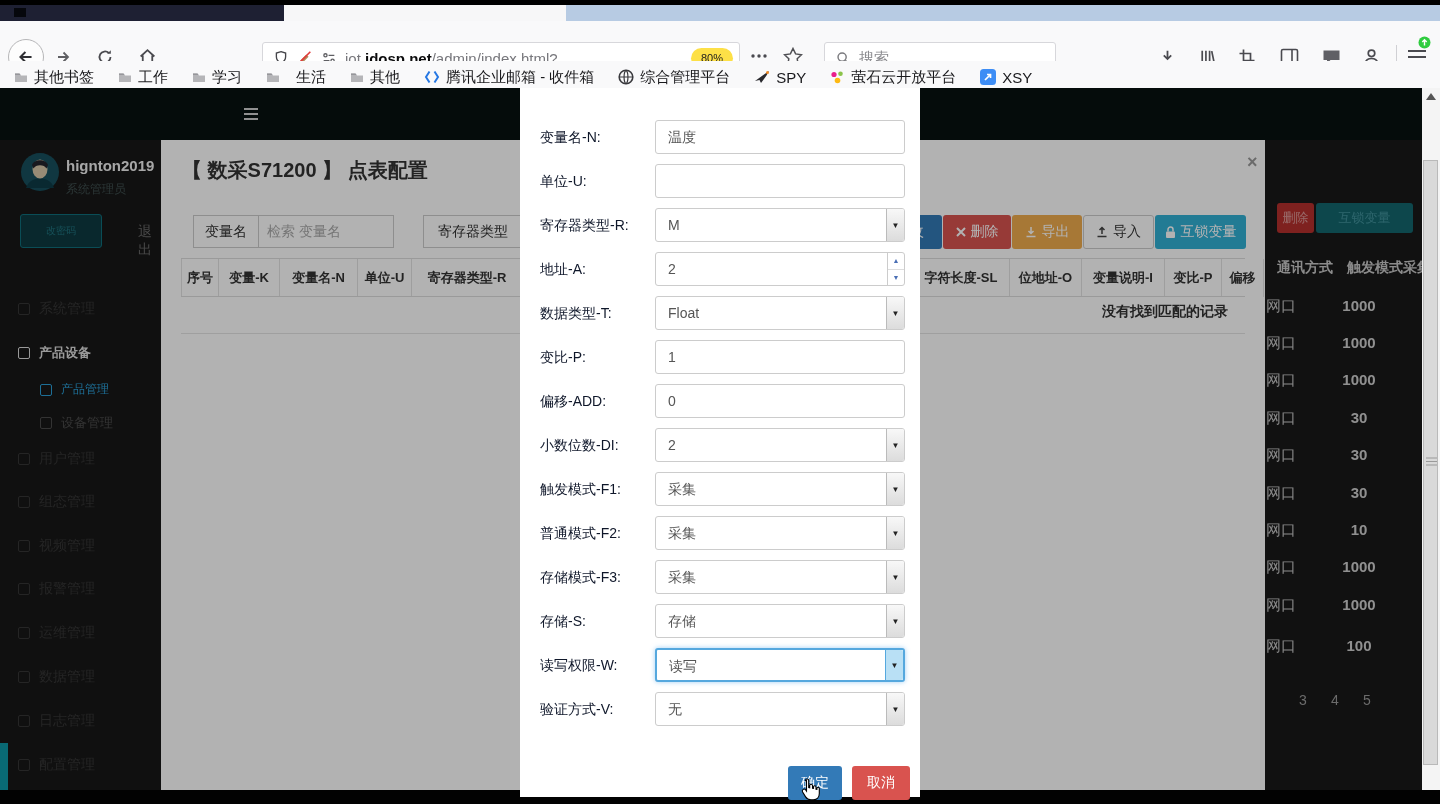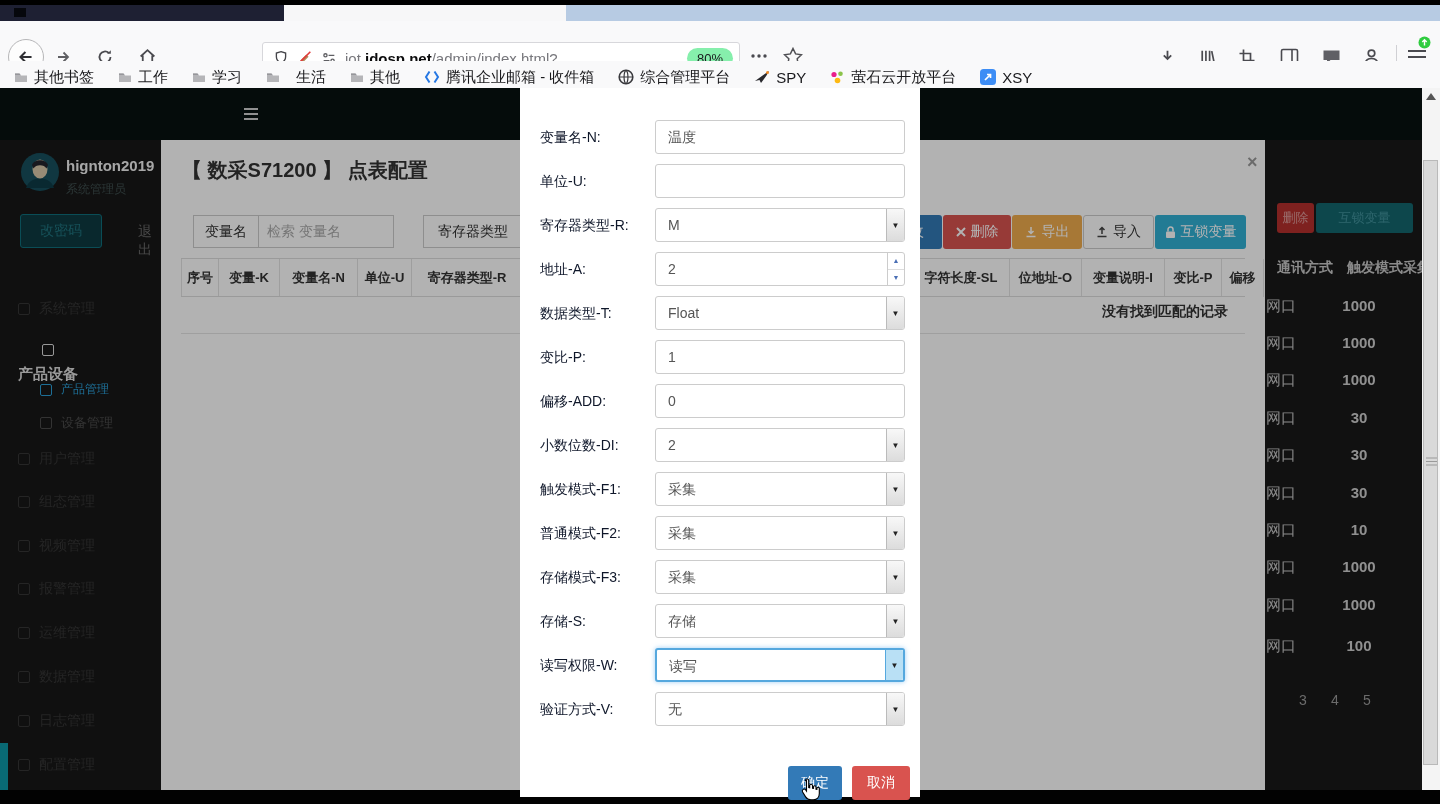--- a/index.html
+++ b/index.html
@@ -12,22 +12,22 @@
   #toolbar{ position:absolute; left:0; top:16px; width:1440px; height:40px; background:#f9f9fa; }
   #bookmarks{ position:absolute; left:0; top:56px; width:1440px; height:32px; background:#f9f9fa;
     display:flex; align-items:center; padding-left:14px; gap:24px; font-size:15px; color:#19191c; white-space:nowrap;}
   #backbtn { position:absolute; left:8px; top:18px; width:36px; height:36px; border-radius:50%;
     border:1px solid #b6b6b8; background:#fdfdfd; display:flex; align-items:center; justify-content:center; }
   .tbico { position:absolute; display:flex; align-items:center; justify-content:center; }
   #urlbar { position:absolute; left:262px; top:21px; width:478px; height:32px; background:#fff;
     border:1px solid #d7d7db; border-radius:3px; display:flex; align-items:center; padding:0 6px 0 10px; gap:8px; }
   #urltext { font-size:15px; color:#77777c; white-space:nowrap; }
   #urltext b { color:#0c0c0d; font-weight:600; }
-  #zoompill { margin-left:auto; background:#86efac; border-radius:11px; height:21px; line-height:21px;
-    padding:0 10px; font-size:13px; color:#19191c; }
+  #zoompill { margin-left:auto; background:#fde047; border-radius:11px; height:21px; line-height:21px;
+    padding:0 10px; font-size:11px; color:#19191c; }
   #searchbox { position:absolute; left:824px; top:21px; width:232px; height:32px; background:#fff;
     border:1px solid #d7d7db; border-radius:3px; display:flex; align-items:center; padding-left:10px; gap:8px; }
   #searchbox span { font-size:15px; color:#8a8a8e; }
   
   #page { position:absolute; left:0; top:88px; width:1440px; height:716px; background:#191919; overflow:hidden; }
   #pageheader { position:absolute; left:0; top:0; width:1440px; height:52px; background:#081211; z-index:1; }
   #sidebar { position:absolute; left:0; top:52px; width:161px; height:664px; background:#181818; z-index:1; overflow:hidden;}
   #panel { position:absolute; left:161px; top:52px; width:1104px; height:650px; background:#fff; z-index:2; }
   #rightstrip { position:absolute; left:1265px; top:52px; width:175px; height:664px; z-index:1; overflow:hidden; }
   #overlay { position:absolute; left:0; top:0; width:1440px; height:716px; background:rgba(0,0,0,.30); z-index:5; }
@@ -125,20 +125,27 @@
           <circle cx="9" cy="3" r="1.7" fill="#4a4a4f"></circle>
           <circle cx="15" cy="3" r="1.7" fill="#4a4a4f"></circle>
         </svg>
     </div>
     <div class="tbico" style="left:783px;top:26px">
       <svg width="20" height="20" viewBox="0 0 20 20">
           <path d="M10 1.5l2.6 5.4 5.9.8-4.3 4.1 1 5.8-5.2-2.8-5.2 2.8 1-5.8L1.5 7.7l5.9-.8z" fill="none" stroke="#4f4f53" stroke-width="1.5"></path>
         </svg>
     </div>
 
+    <div id="searchbox">
+      <svg width="16" height="16" viewBox="0 0 18 18">
+          <circle cx="8" cy="8" r="4.6" fill="none" stroke="#7a7a7e" stroke-width="1.6"></circle>
+          <path d="M11.6 11.6L15.5 15.5" stroke="#7a7a7e" stroke-width="1.6"></path>
+        </svg>
+      <span>搜索</span>
+    </div>
 
     <div class="tbico" style="left:1158px;top:27px">
       <svg width="19" height="19" viewBox="0 0 18 18">
           <path d="M9 2.5V10M5.5 7L9 10.5 12.5 7M4 14.5h10" fill="none" stroke="#4a4a4f" stroke-width="1.7"></path>
         </svg>
     </div>
     <div class="tbico" style="left:1198px;top:27px">
       <svg width="19" height="19" viewBox="0 0 18 18">
           <path d="M4 2.5v13M7.5 2.5v13M11 2.5v13M13 3l2.6 12.3" fill="none" stroke="#4a4a4f" stroke-width="1.6"></path>
         </svg>
@@ -266,28 +273,28 @@
     <div class="abs" style="left:20px;top:12px">
       <svg width="40" height="40" viewBox="0 0 40 40">
         <circle cx="20" cy="20" r="19" fill="#17505e"></circle>
         <path d="M6 36c2.5-7.5 8.5-9.5 14-9.5s11.5 2 14 9.5z" fill="#0e3b47"></path>
         <ellipse cx="20" cy="17" rx="7.5" ry="9.5" fill="#d9c7a9"></ellipse>
         <path d="M12 13c1.5-6.5 14.5-6.5 16 0l-1.5 3.5c-2-4.5-11-4.5-13 0z" fill="#23232c"></path>
       </svg>
     </div>
     <div class="abs" style="left:66px;top:17px;font-size:15px;font-weight:bold;color:#efefef">hignton2019</div>
     <div class="abs" style="left:66px;top:41px;font-size:12px;color:#3e4e4e">系统管理员</div>
-    <div class="abs" style="left:20px;top:74px;width:82px;height:34px;border:1px solid #0f6f7c;background:#0d3a41;border-radius:3px;display:flex;align-items:center;justify-content:center;font-size:14px;color:rgba(47,160,175,.55)">改密码</div>
+    <div class="abs" style="left:20px;top:74px;width:82px;height:34px;border:1px solid #0f6f7c;background:#0d3a41;border-radius:3px;display:flex;align-items:center;justify-content:center;font-size:10px;color:rgba(47,160,175,.55)">改密码</div>
     <div class="abs" style="left:138px;top:83px;font-size:14px;color:#6a6a6a">退出</div>
     <div id="menu">
         <div class="mitem" style="left: 18px; top: 160px; color: rgb(53, 53, 53); font-size: 14px;">
           <div class="mico"></div>
           <div>系统管理</div>
         </div>
-        <div class="mitem" style="left: 18px; top: 204px; color: rgb(220, 220, 220); font-size: 15px; font-weight: bold; flex-direction: column;">
+        <div class="mitem" style="left: 18px; top: 204px; color: rgb(220, 220, 220); font-size: 13px; font-weight: bold;">
           <div class="mico"></div>
           <div>产品设备</div>
         </div>
         <div class="mitem" style="left: 40px; top: 241px; color: rgb(42, 159, 216); font-size: 12px;">
           <div class="mico"></div>
           <div>产品管理</div>
         </div>
         <div class="mitem" style="left: 40px; top: 274px; color: rgb(74, 74, 74); font-size: 13px;">
           <div class="mico"></div>
           <div>设备管理</div>

